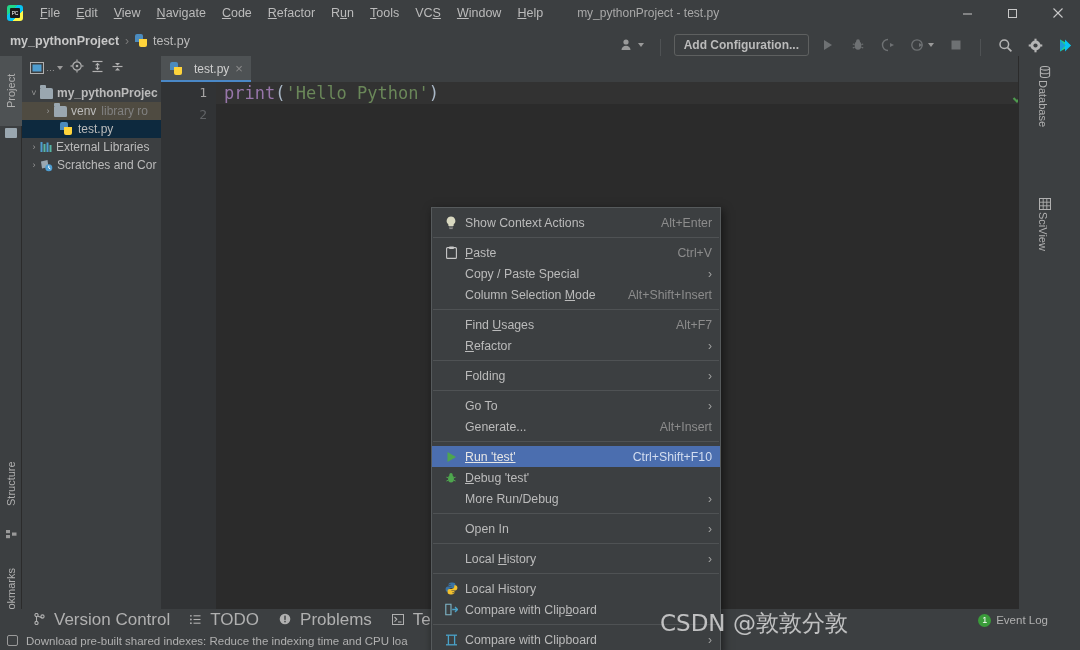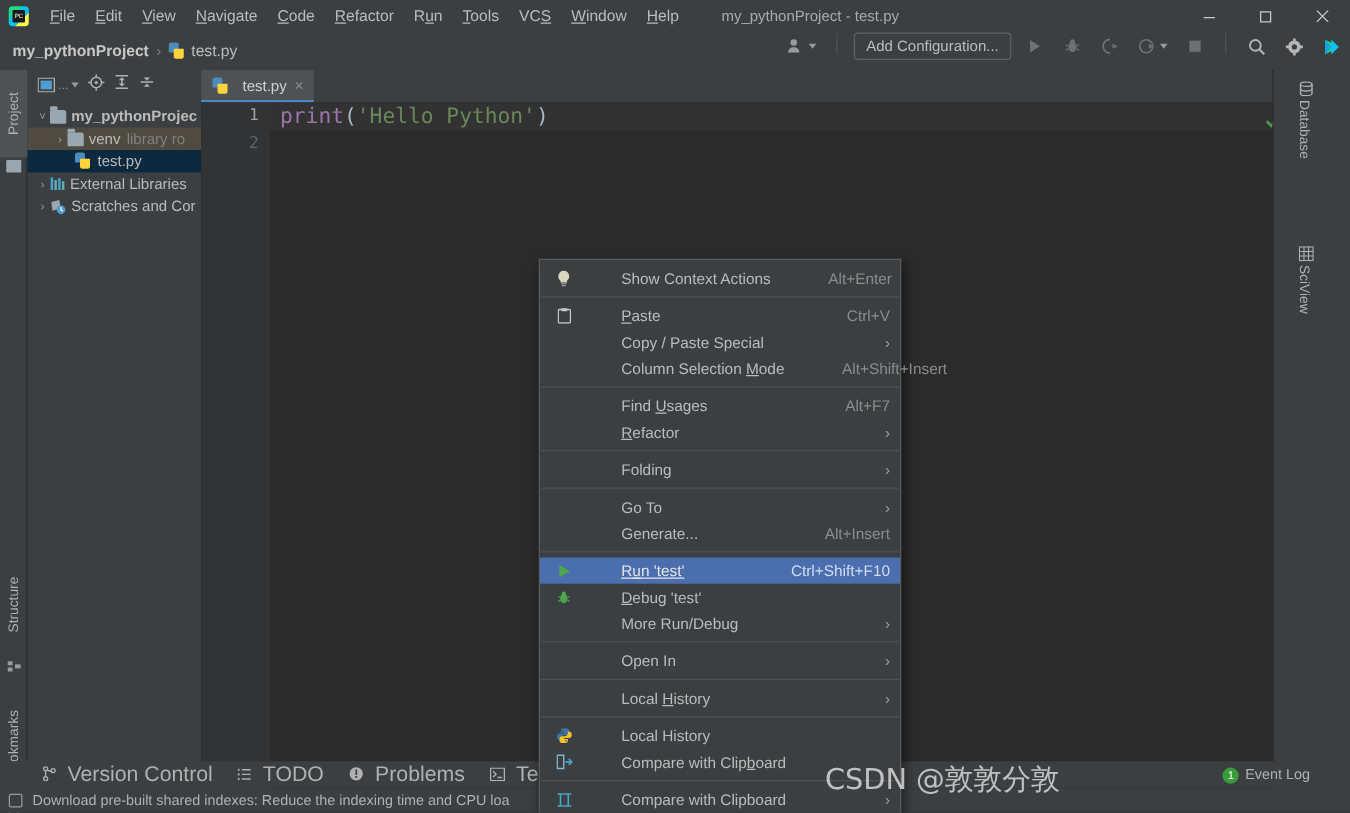--- a/index.html
+++ b/index.html
@@ -61,21 +61,21 @@
   .pyfile-icon::before {
     content: ""; position: absolute; left: 0; top: 0; width: 8px; height: 8px;
     background: #4b8bbe; border-radius: 2px 2px 0 0;
   }
   .pyfile-icon::after {
     content: ""; position: absolute; left: 4px; top: 5px; width: 8px; height: 8px;
     background: #ffd43b; border-radius: 0 0 2px 2px;
   }
   .tb-right {
     position: absolute; right: 4px; top: 0; height: 30px;
-    display: flex; align-items: flex-start; gap: 8px;
+    display: flex; align-items: flex-end; gap: 8px; font-weight: bold;
   }
   .tb-btn {
     height: 22px; min-width: 22px; display: flex; align-items: center; justify-content: center;
     color: #9a9a9a; padding: 0 3px;
   }
   .tb-sep { width: 1px; height: 17px; background: #4f5254; margin: 0 5px; }
   .addconfig {
     border: 1px solid #5e6060; border-radius: 3px; color: #bbbbbb;
     font-size: 12px; padding: 2px 9px; height: 22px; line-height: 16px;
     display: flex; align-items: center; white-space: nowrap;
@@ -220,21 +220,21 @@
 
   
   .ctxmenu {
     position: absolute; left: 431px; top: 207px; width: 290px;
     background: #3c3f41; border: 1px solid #565a5c;
     box-shadow: 2px 3px 9px rgba(0,0,0,.55);
     padding: 4px 0 4px 0; z-index: 50;
   }
   .mrow {
     height: 21px; display: flex; align-items: center;
-    padding: 0 8px 0 10px; position: relative; gap: 32px;
+    padding: 0 8px 0 10px; position: relative;
   }
   .mrow.hl { background: #4b6eaf; }
   .mico {
     width: 18px; height: 16px; flex: none; display: flex; align-items: center; justify-content: center;
     margin-right: 5px;
   }
   .mlabel { color: #bbbbbb; font-size: 12.3px; white-space: nowrap; flex: 1; }
   .mrow.hl .mlabel { color: #e6e6e6; text-decoration: underline; }
   .mlabel u { text-decoration: underline; }
   .mkey { color: #8c8c8c; font-size: 12.3px; white-space: nowrap; margin-left: 14px; }

